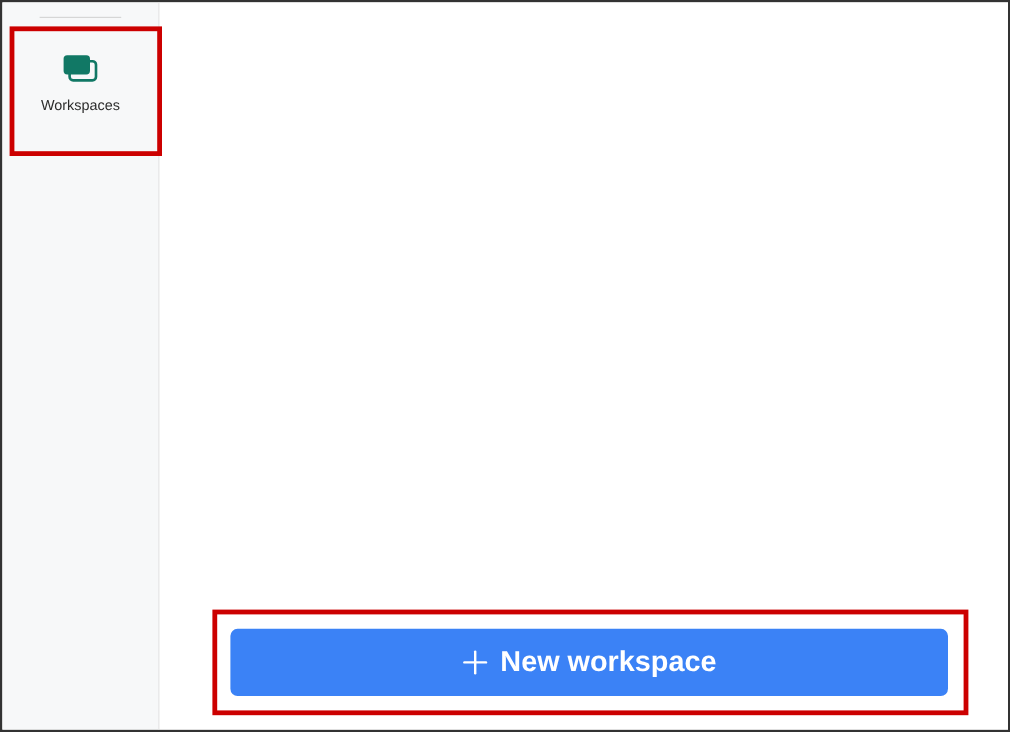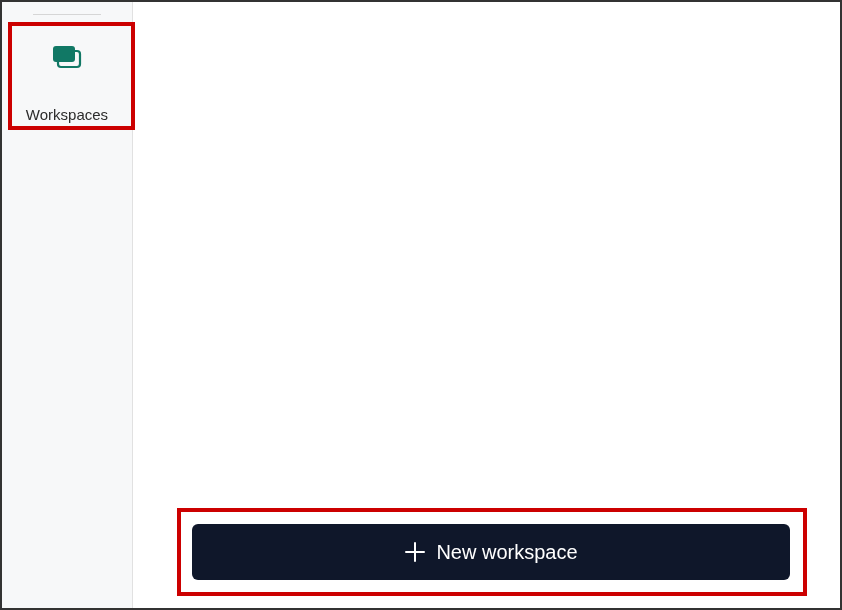--- a/index.html
+++ b/index.html
@@ -56,25 +56,24 @@
     .sidebar-item .icon-circle {
       width: 38px;
       height: 38px;
       border-radius: 50%;
       background: #eceeef;
       display: flex;
       align-items: center;
       justify-content: center;
     }
     .sidebar-item-label {
-      font-size: 15px;
+      font-size: 12px;
       color: #2c2c2c;
       line-height: 1.3;
       white-space: pre-line;
-      margin-top: 24px;
     }
     .highlight-box-sidebar {
       position: absolute;
       left: 6px;
       top: 20px;
       width: 127px;
       height: 108px;
       border: 4px solid #cc0000;
       pointer-events: none;
       z-index: 10;
@@ -96,26 +95,26 @@
       right: 0;
       bottom: 0;
       background: #ffffff;
     }
     .new-workspace-btn {
       position: absolute;
       left: 190px;
       bottom: 28px;
       width: 598px;
       height: 56px;
-      background: #0f172a;
+      background: #3b82f6;
       color: #ffffff;
       border: none;
       border-radius: 6px;
-      font-size: 20px;
-      font-weight: 400;
+      font-size: 24px;
+      font-weight: 700;
       display: flex;
       align-items: center;
       justify-content: center;
       gap: 10px;
       cursor: pointer;
     }
     .new-workspace-btn svg {
       flex-shrink: 0;
     }
   </style>

